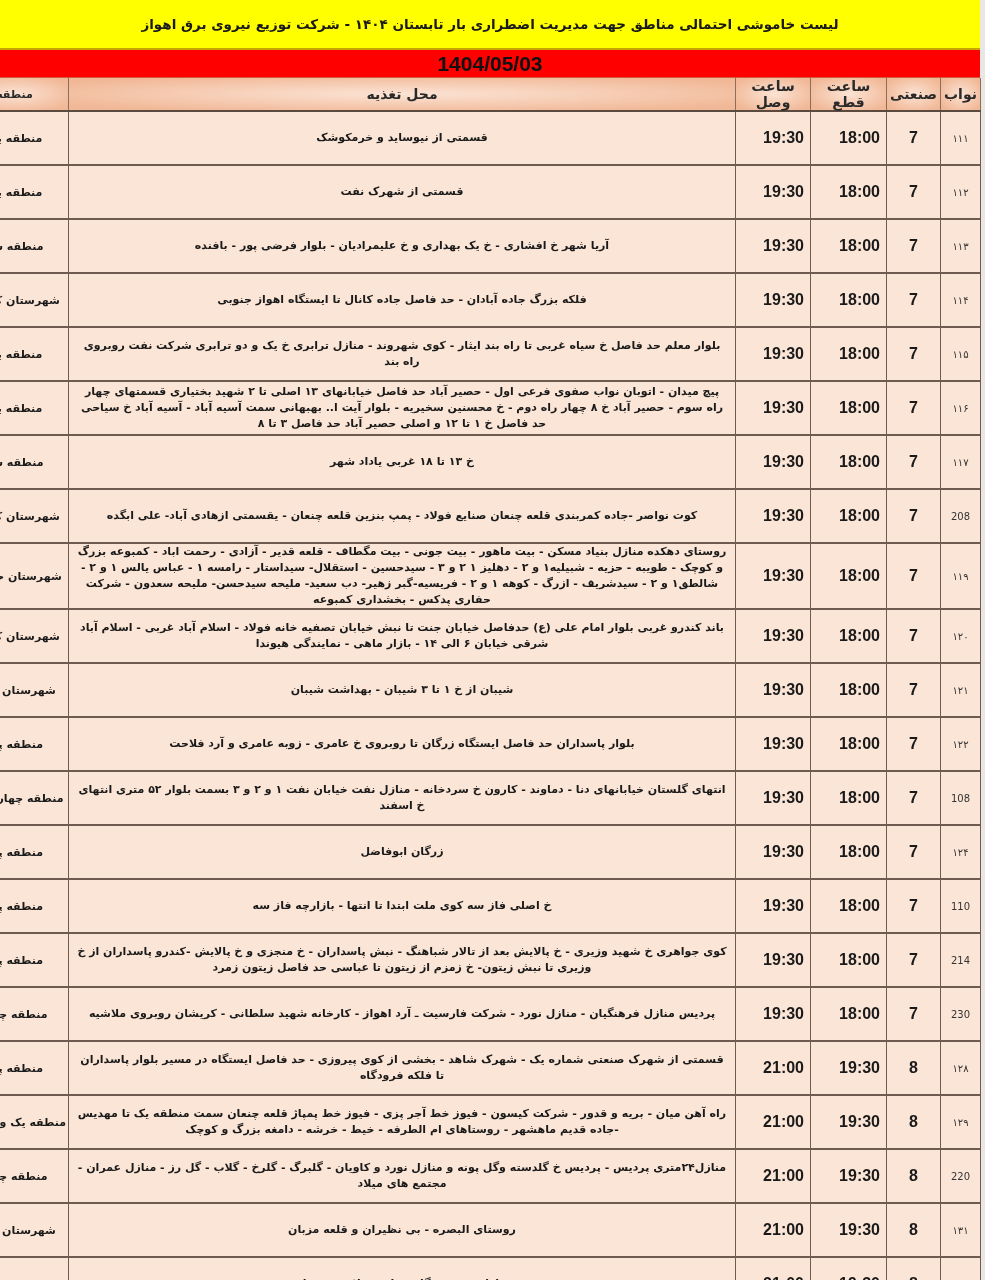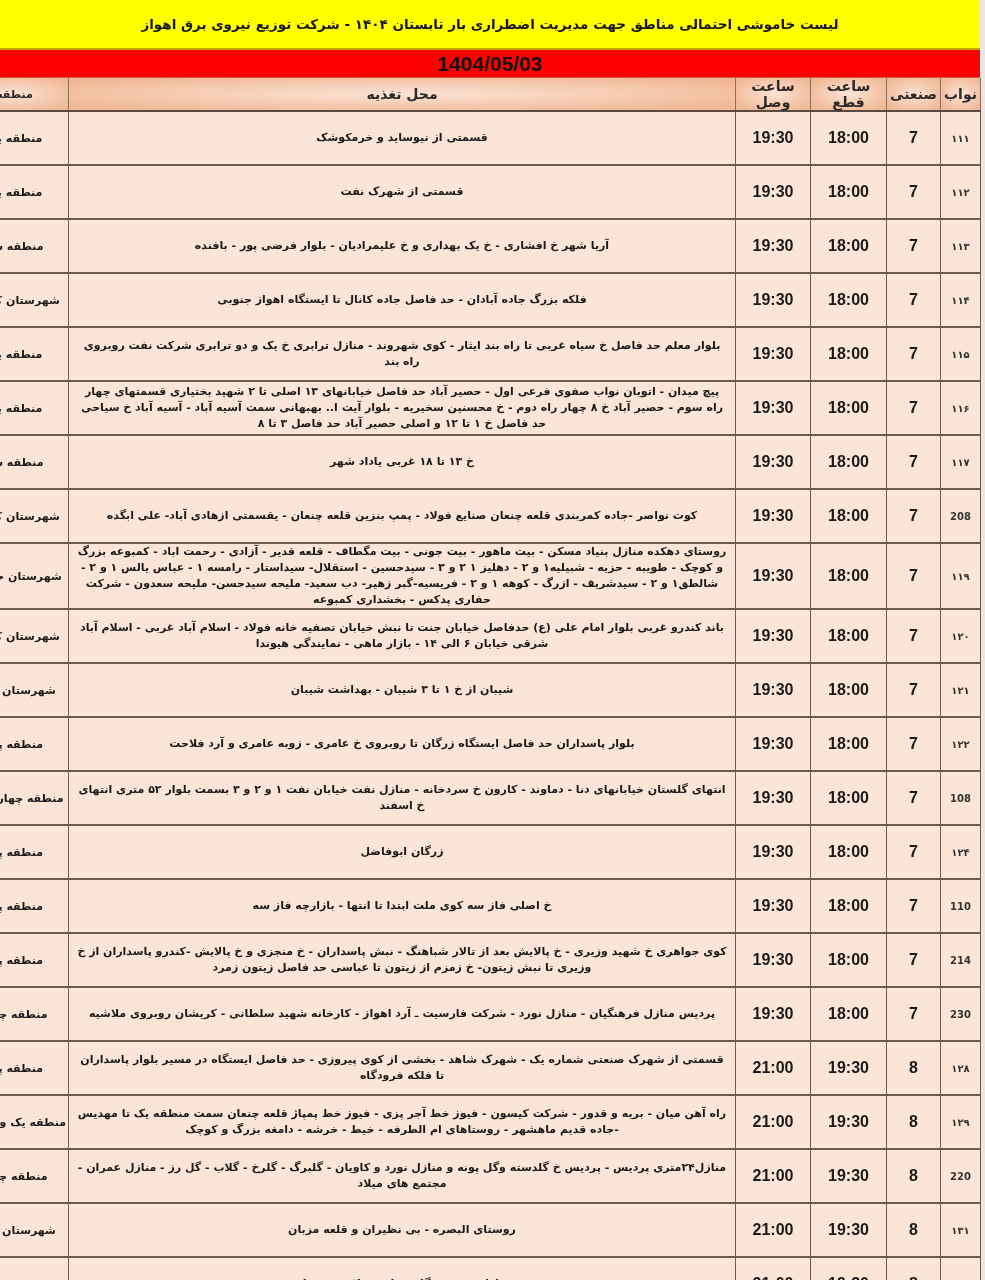--- a/index.html
+++ b/index.html
@@ -47,23 +47,23 @@
   th.region { font-size:11px; }
   td {
     height:52px;
     background:#fbe5d6;
     border:1px solid #6e5a4e;
     border-top:2px solid #6e5a4e;
     text-align:center;
     padding:0 6px;
     color:#1a1a1a;
   }
-  td.num { font-size:10px; font-weight:bold; color:#333;margin-left:14px; }
+  td.num { font-size:10px; font-weight:normal; color:#333;margin-left:14px; }
   td.block { font-family:"Liberation Sans", sans-serif; font-weight:bold; font-size:16px; }
-  td.time { font-family:"Liberation Sans", sans-serif; font-weight:bold; font-size:16px; }
+  td.time { font-family:"Liberation Sans", sans-serif; font-weight:bold; font-size:16px;text-align:right; }
   td.loc { font-size:11px; font-weight:bold; line-height:16px; }
   td.region { font-size:11px; font-weight:bold; white-space:nowrap; overflow:hidden; text-align:center; padding:0 2px; }
   col.c-num { width:40px; }
   col.c-block { width:54px; }
   col.c-cut { width:76px; }
   col.c-con { width:75px; }
   col.c-loc { width:667px; }
   col.c-reg { width:108px; }
 </style>
 </head>

